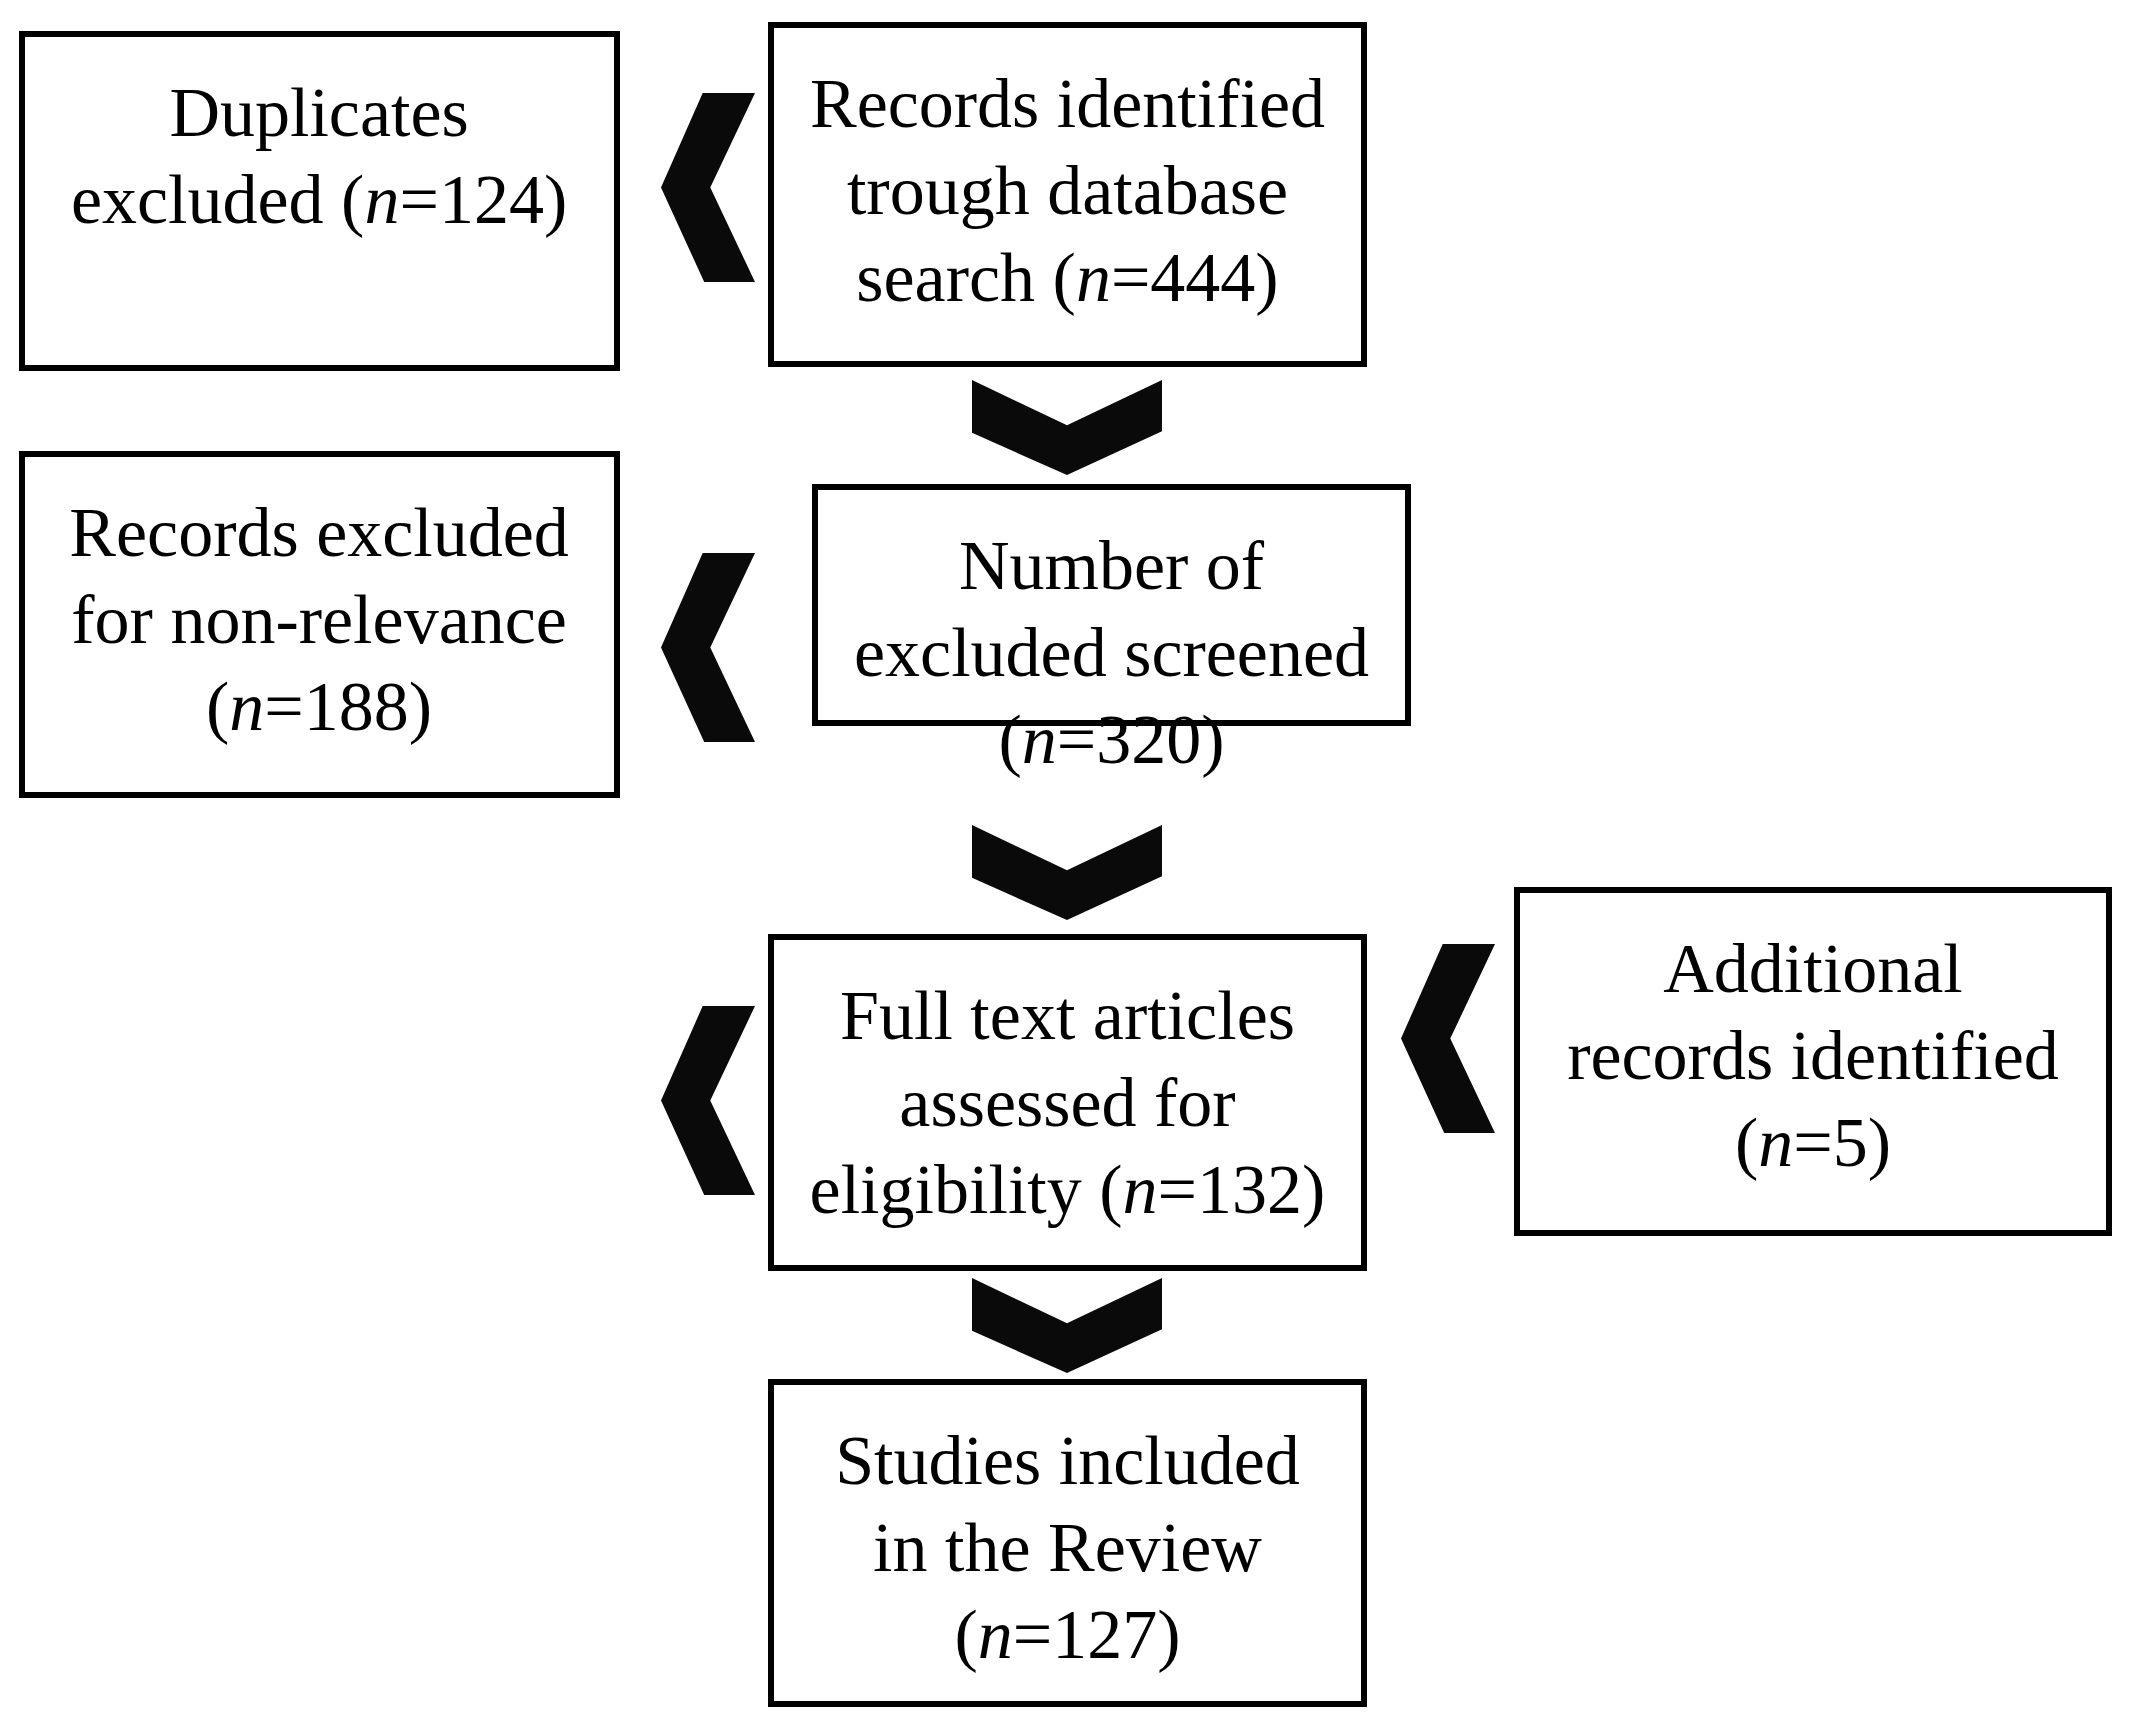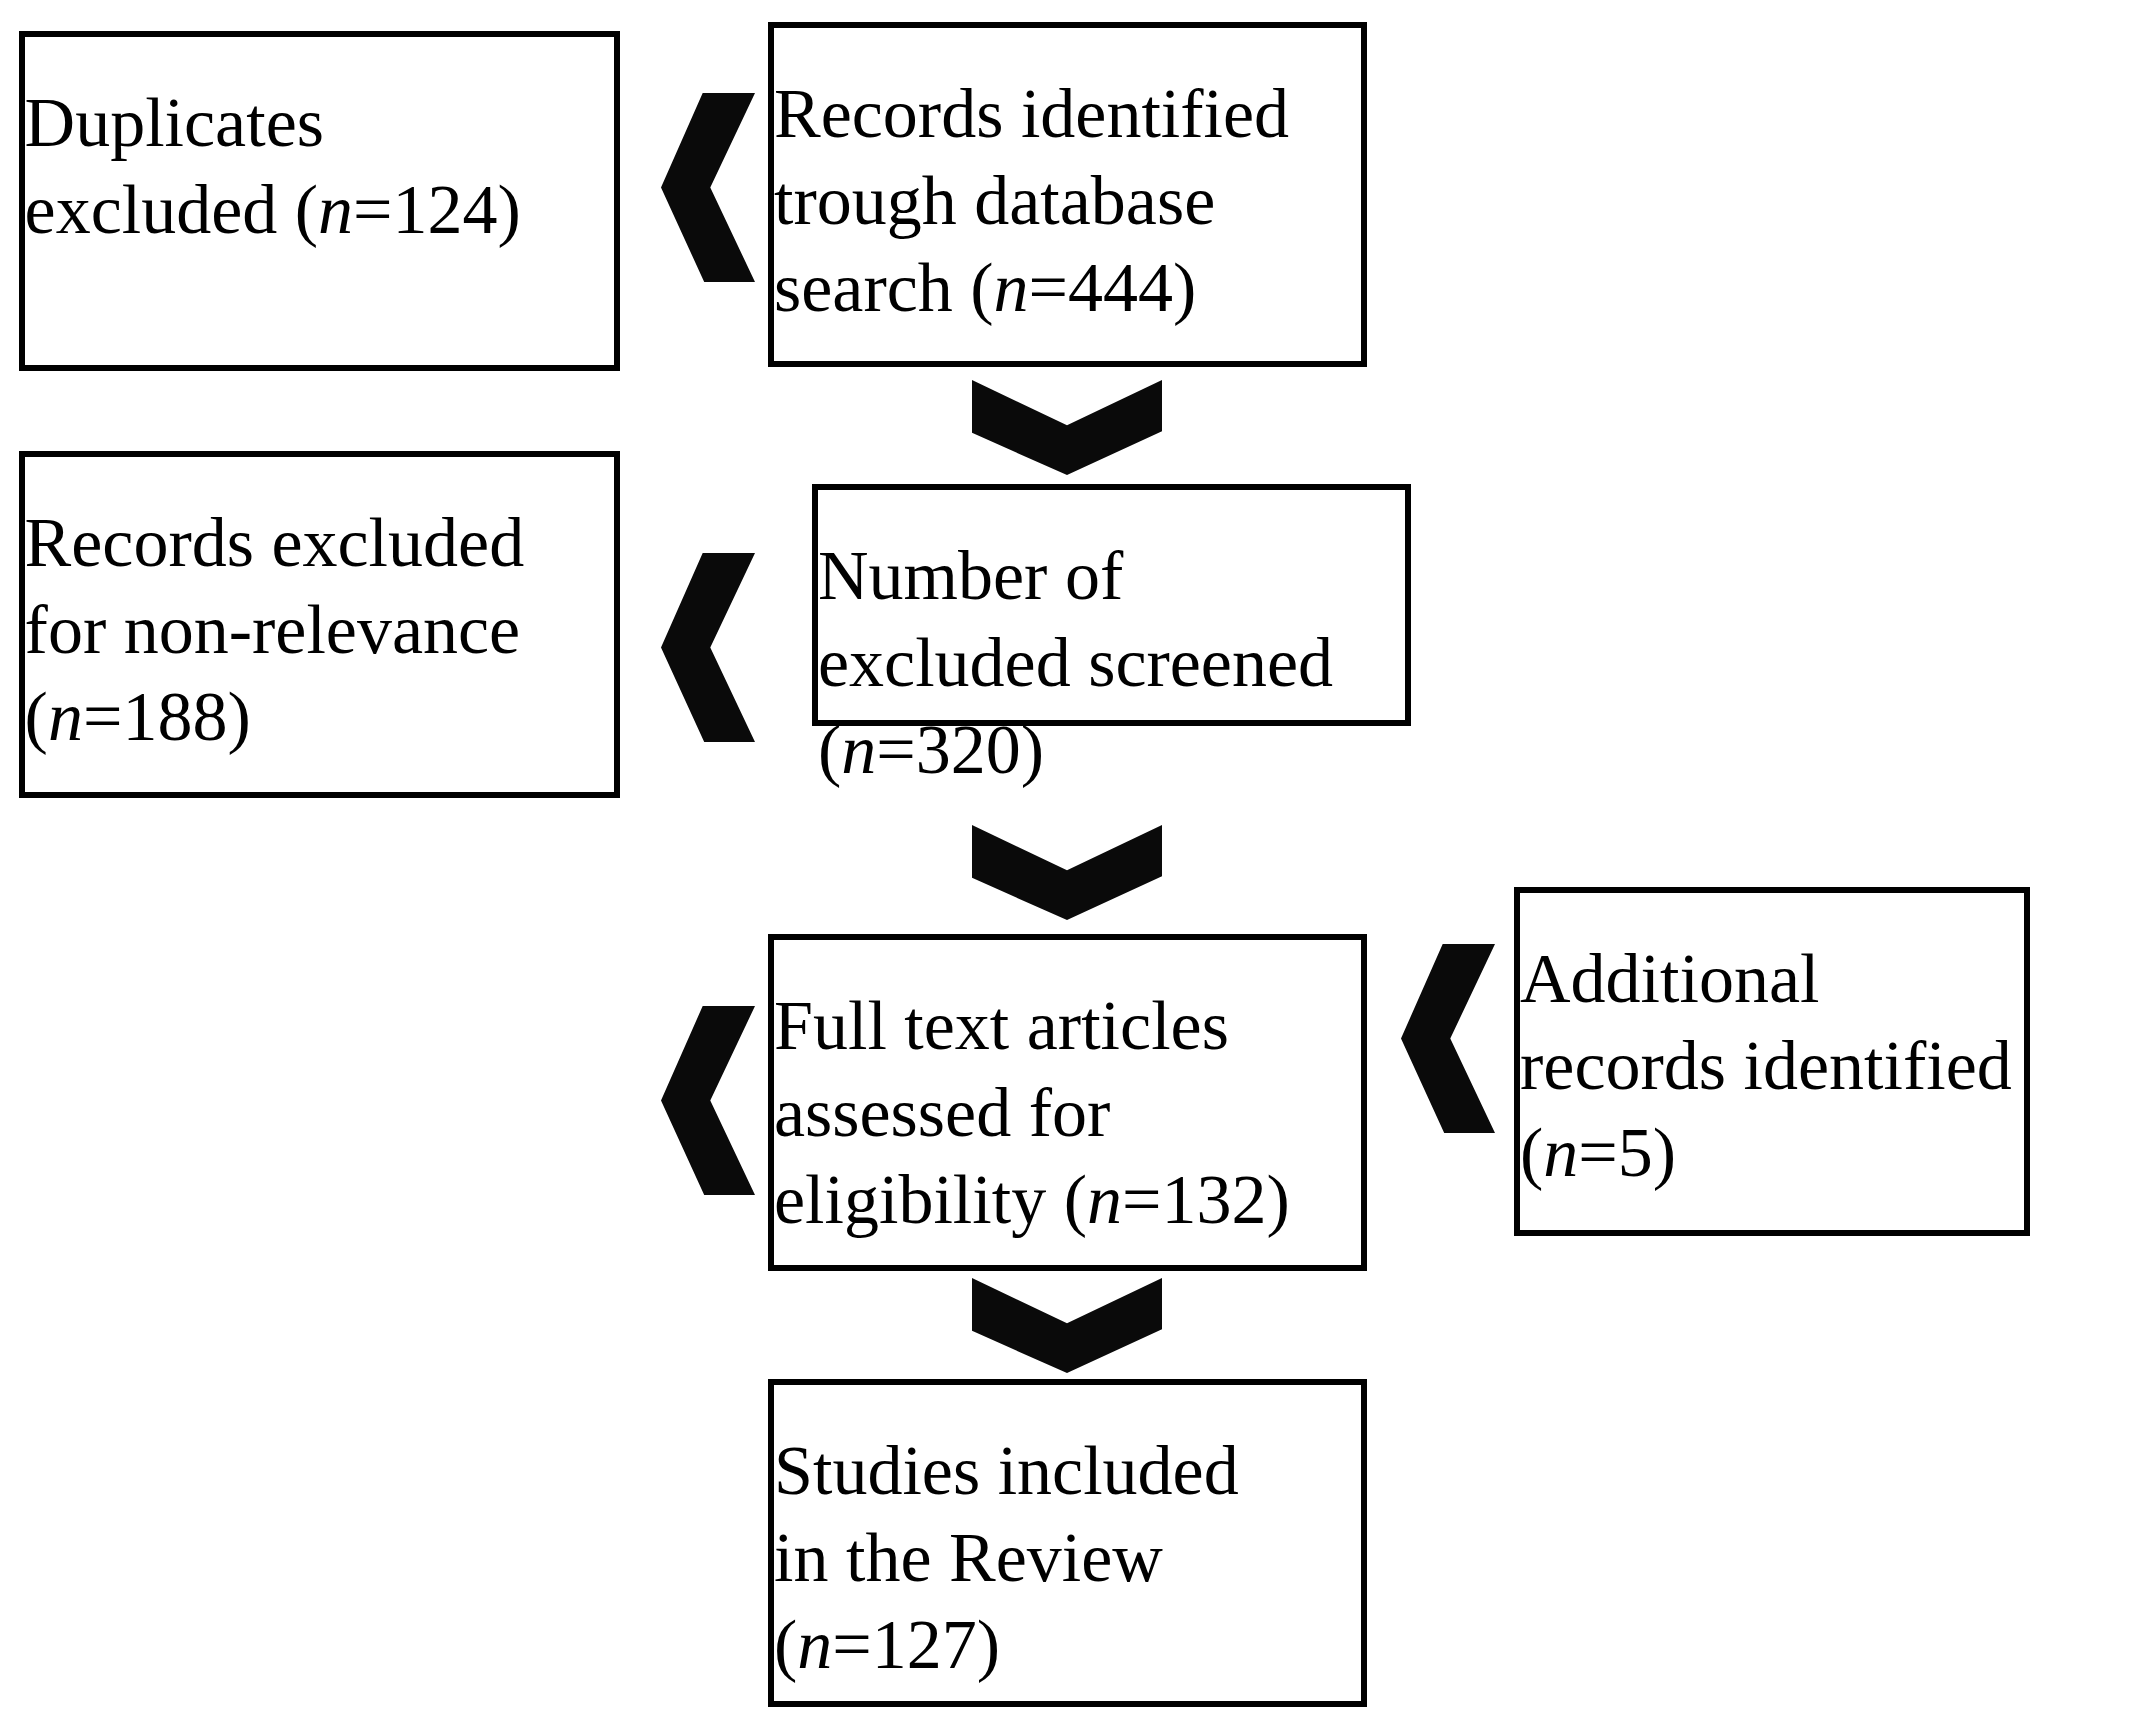--- a/index.html
+++ b/index.html
@@ -13,35 +13,36 @@
     height: 1736px;
     background: #ffffff;
     font-family: "Liberation Serif", "DejaVu Serif", serif;
     color: #000000;
   }
   .box {
     position: absolute;
     box-sizing: border-box;
     border: 6.7px solid #000000;
     background: #ffffff;
-    padding-top: 43px;
+    text-align: center;
+    padding-top: 33px;
     font-size: 70px;
     line-height: 1.24;
   }
   .box .line { white-space: nowrap; }
   .box .line i { font-style: italic; }
 
   
   #box-duplicates-excluded   { left: 18.6px;   top: 31px;   width: 601px; height: 340px; }
   #box-records-identified    { left: 768px; top: 22px;   width: 599px; height: 345px; }
   #box-records-excluded      { left: 18.6px;   top: 451px;  width: 601px; height: 347px; }
   #box-records-screened      { left: 812px; top: 484px;  width: 599px; height: 242px; }
   #box-records-not-included  { left: 18.6px;   top: 937px; width: 601px; height: 314px; }
   #box-full-text-assessed    { left: 768px; top: 934px; width: 599px; height: 337px; }
-  #box-additional-records    { left: 1514px; top: 887px; width: 516px; height: 349px; }
+  #box-additional-records    { left: 1514px; top: 887px; width: 598px; height: 349px; }
   #box-studies-included      { left: 768px; top: 1379px; width: 599px; height: 328px; }
 
   .arrow {
     position: absolute;
     fill: #0a0a0a;
   }
   #arrow-left-row1  { left: 661px;  top: 93px;  width: 94px; height: 189px; }
   #arrow-left-row2  { left: 661px;  top: 553px;  width: 94px; height: 189px; }
   #arrow-left-row3  { left: 661px;  top: 1006px; width: 94px; height: 189px; }
   #arrow-left-additional { left: 1401px; top: 944px; width: 94px; height: 189px; }

